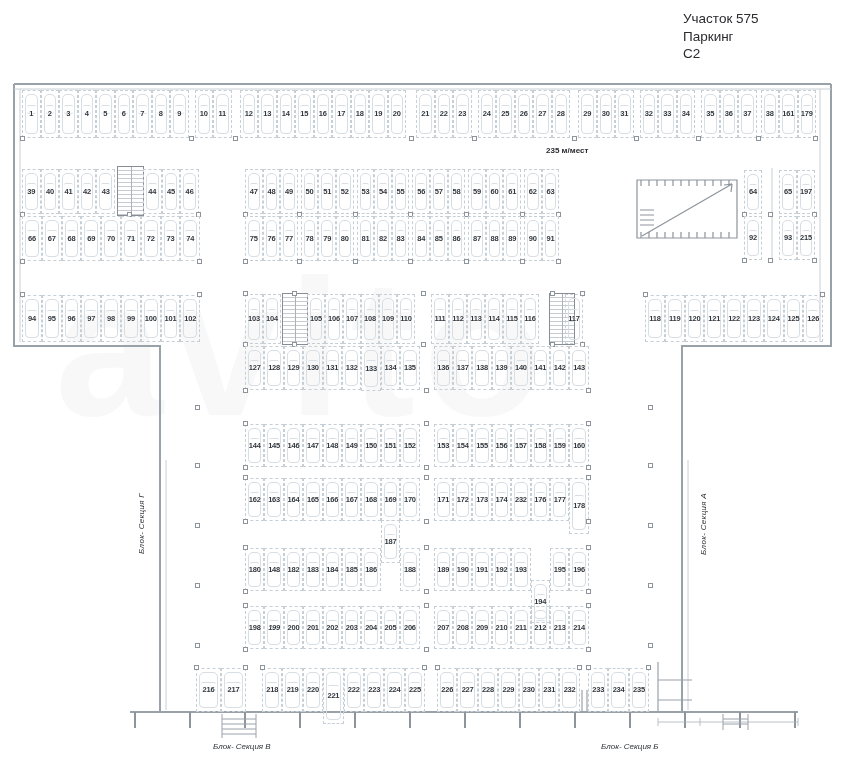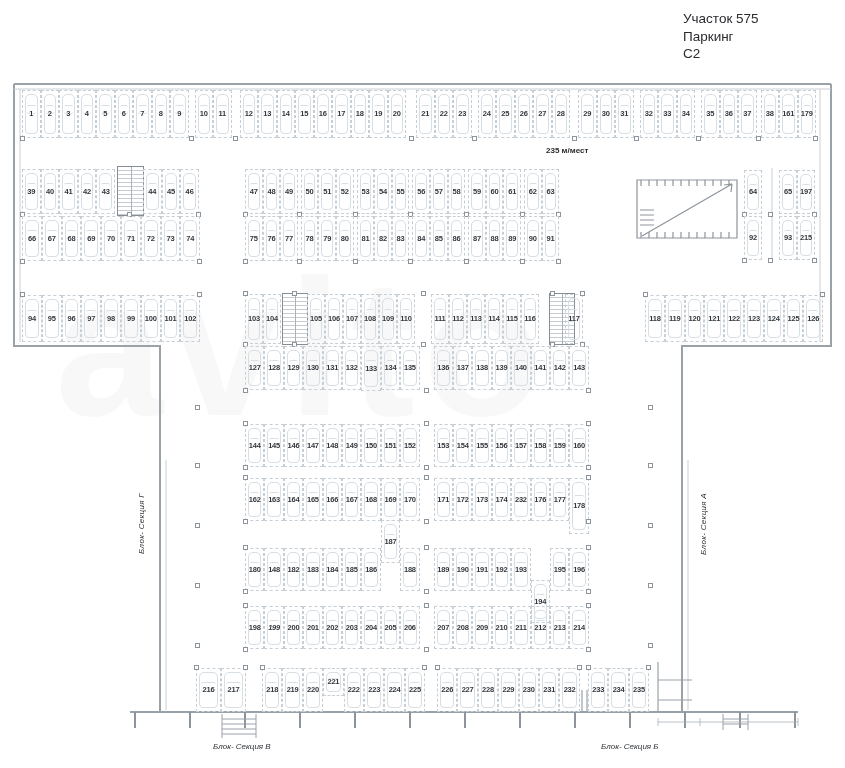--- a/index.html
+++ b/index.html
@@ -1023,21 +1023,21 @@
         <div class="num">218</div>
       </div>
       <div class="space" style="left: 282.4px; top: 668px; width: 20.4px; height: 44px;">
         <div class="car"></div>
         <div class="num">219</div>
       </div>
       <div class="space" style="left: 302.8px; top: 668px; width: 20.4px; height: 44px;">
         <div class="car"></div>
         <div class="num">220</div>
       </div>
-      <div class="space" style="left: 323.2px; top: 668px; width: 20.4px; height: 28px;">
+      <div class="space" style="left: 323.2px; top: 668px; width: 20.4px; height: 56px;">
         <div class="car"></div>
         <div class="num">221</div>
       </div>
       <div class="space" style="left: 343.6px; top: 668px; width: 20.4px; height: 44px;">
         <div class="car"></div>
         <div class="num">222</div>
       </div>
       <div class="space" style="left: 364px; top: 668px; width: 20.4px; height: 44px;">
         <div class="car"></div>
         <div class="num">223</div>

